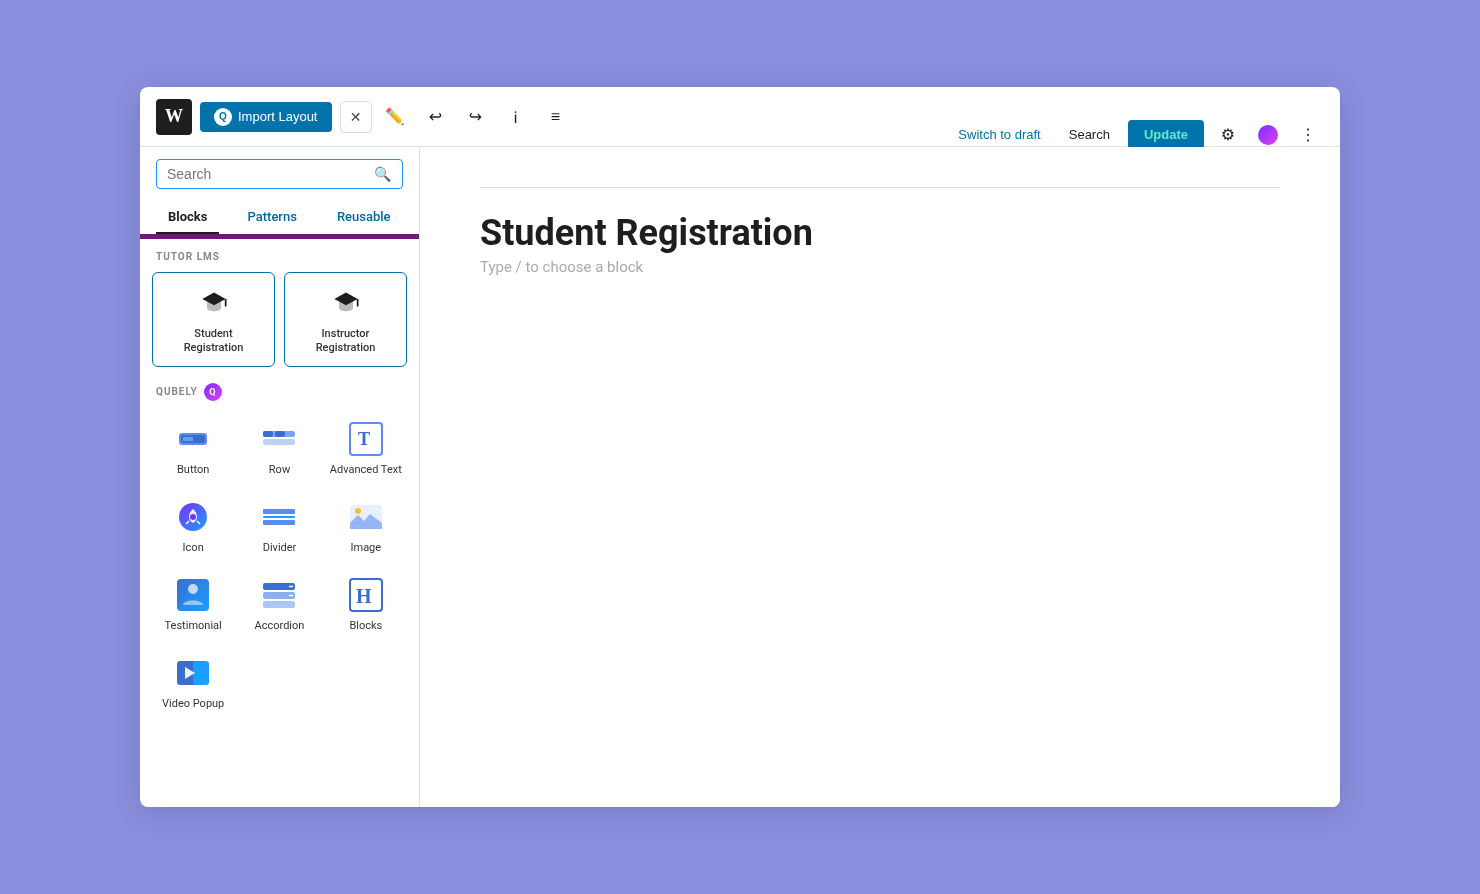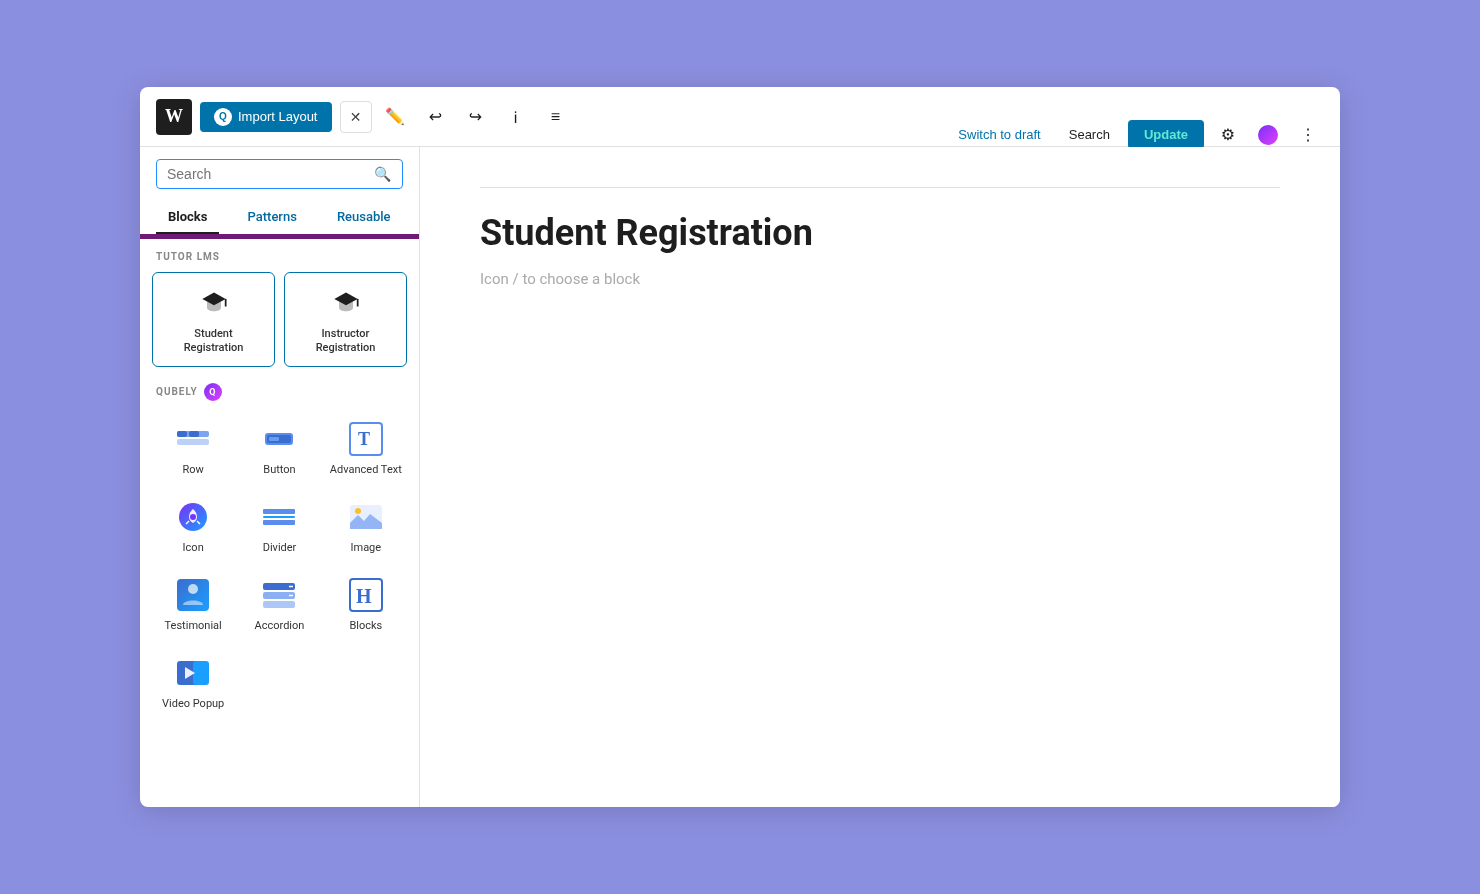--- a/index.html
+++ b/index.html
@@ -266,21 +266,21 @@
     
     .content-area {
       flex: 1;
       padding: 40px 60px;
       background: #fff;
     }
     .page-title {
       font-size: 36px;
       font-weight: 700;
       color: #1e1e1e;
-      margin-bottom: 16px;
+      margin-bottom: 4px;
     }
     .type-hint {
       color: #aaa;
       font-size: 15px;
     }
     
     .content-divider {
       border: none;
       border-top: 1px solid #e0e0e0;
       margin-bottom: 24px;
@@ -365,38 +365,38 @@
       <div class="section-label">
         <span>QUBELY</span>
         <span class="qubely-q-icon">Q</span>
       </div>
 
       <div class="block-grid">
 
         <div class="block-item">
           <div class="block-icon">
             <svg width="36" height="36" viewBox="0 0 36 36">
+              <rect x="4" y="12" width="28" height="12" rx="3" fill="#5a8dee"></rect>
+              <rect x="6" y="14" width="24" height="8" rx="2" fill="#3a6dce"></rect>
+              <rect x="8" y="16" width="10" height="4" rx="1" fill="#7ab0ff" opacity="0.7"></rect>
+            </svg>
+          </div>
+          <div class="block-label">Button</div>
+        </div>
+
+        <div class="block-item">
+          <div class="block-icon">
+            <svg width="36" height="36" viewBox="0 0 36 36">
               <rect x="2" y="10" width="32" height="6" rx="2" fill="#5a8dee" opacity="0.8"></rect>
               <rect x="2" y="10" width="10" height="6" rx="2" fill="#3a6dce"></rect>
               <rect x="14" y="10" width="10" height="6" rx="2" fill="#3a6dce"></rect>
               <rect x="2" y="18" width="32" height="6" rx="2" fill="#5a8dee" opacity="0.4"></rect>
             </svg>
           </div>
           <div class="block-label">Row</div>
-        </div>
-
-        <div class="block-item">
-          <div class="block-icon">
-            <svg width="36" height="36" viewBox="0 0 36 36">
-              <rect x="4" y="12" width="28" height="12" rx="3" fill="#5a8dee"></rect>
-              <rect x="6" y="14" width="24" height="8" rx="2" fill="#3a6dce"></rect>
-              <rect x="8" y="16" width="10" height="4" rx="1" fill="#7ab0ff" opacity="0.7"></rect>
-            </svg>
-          </div>
-          <div class="block-label">Button</div>
         </div>
 
         <div class="block-item">
           <div class="block-icon">
             <svg width="36" height="36" viewBox="0 0 36 36">
               <rect x="2" y="2" width="32" height="32" rx="3" fill="none" stroke="#5a8dee" stroke-width="2"></rect>
               <text x="10" y="24" font-family="serif" font-size="18" font-weight="bold" fill="#3a6dce">T</text>
             </svg>
           </div>
           <div class="block-label">Advanced Text</div>
@@ -495,16 +495,16 @@
           </div>
           <div class="block-label">Video Popup</div>
         </div>
 
       </div>
     </div>
 
     <div class="content-area">
       <hr class="content-divider">
       <h1 class="page-title">Student Registration</h1>
-      <p class="type-hint">Icon / to choose a block</p>
+      <p class="type-hint">Type / to choose a block</p>
     </div>
   </div>
 </div>
 
 </body></html>

